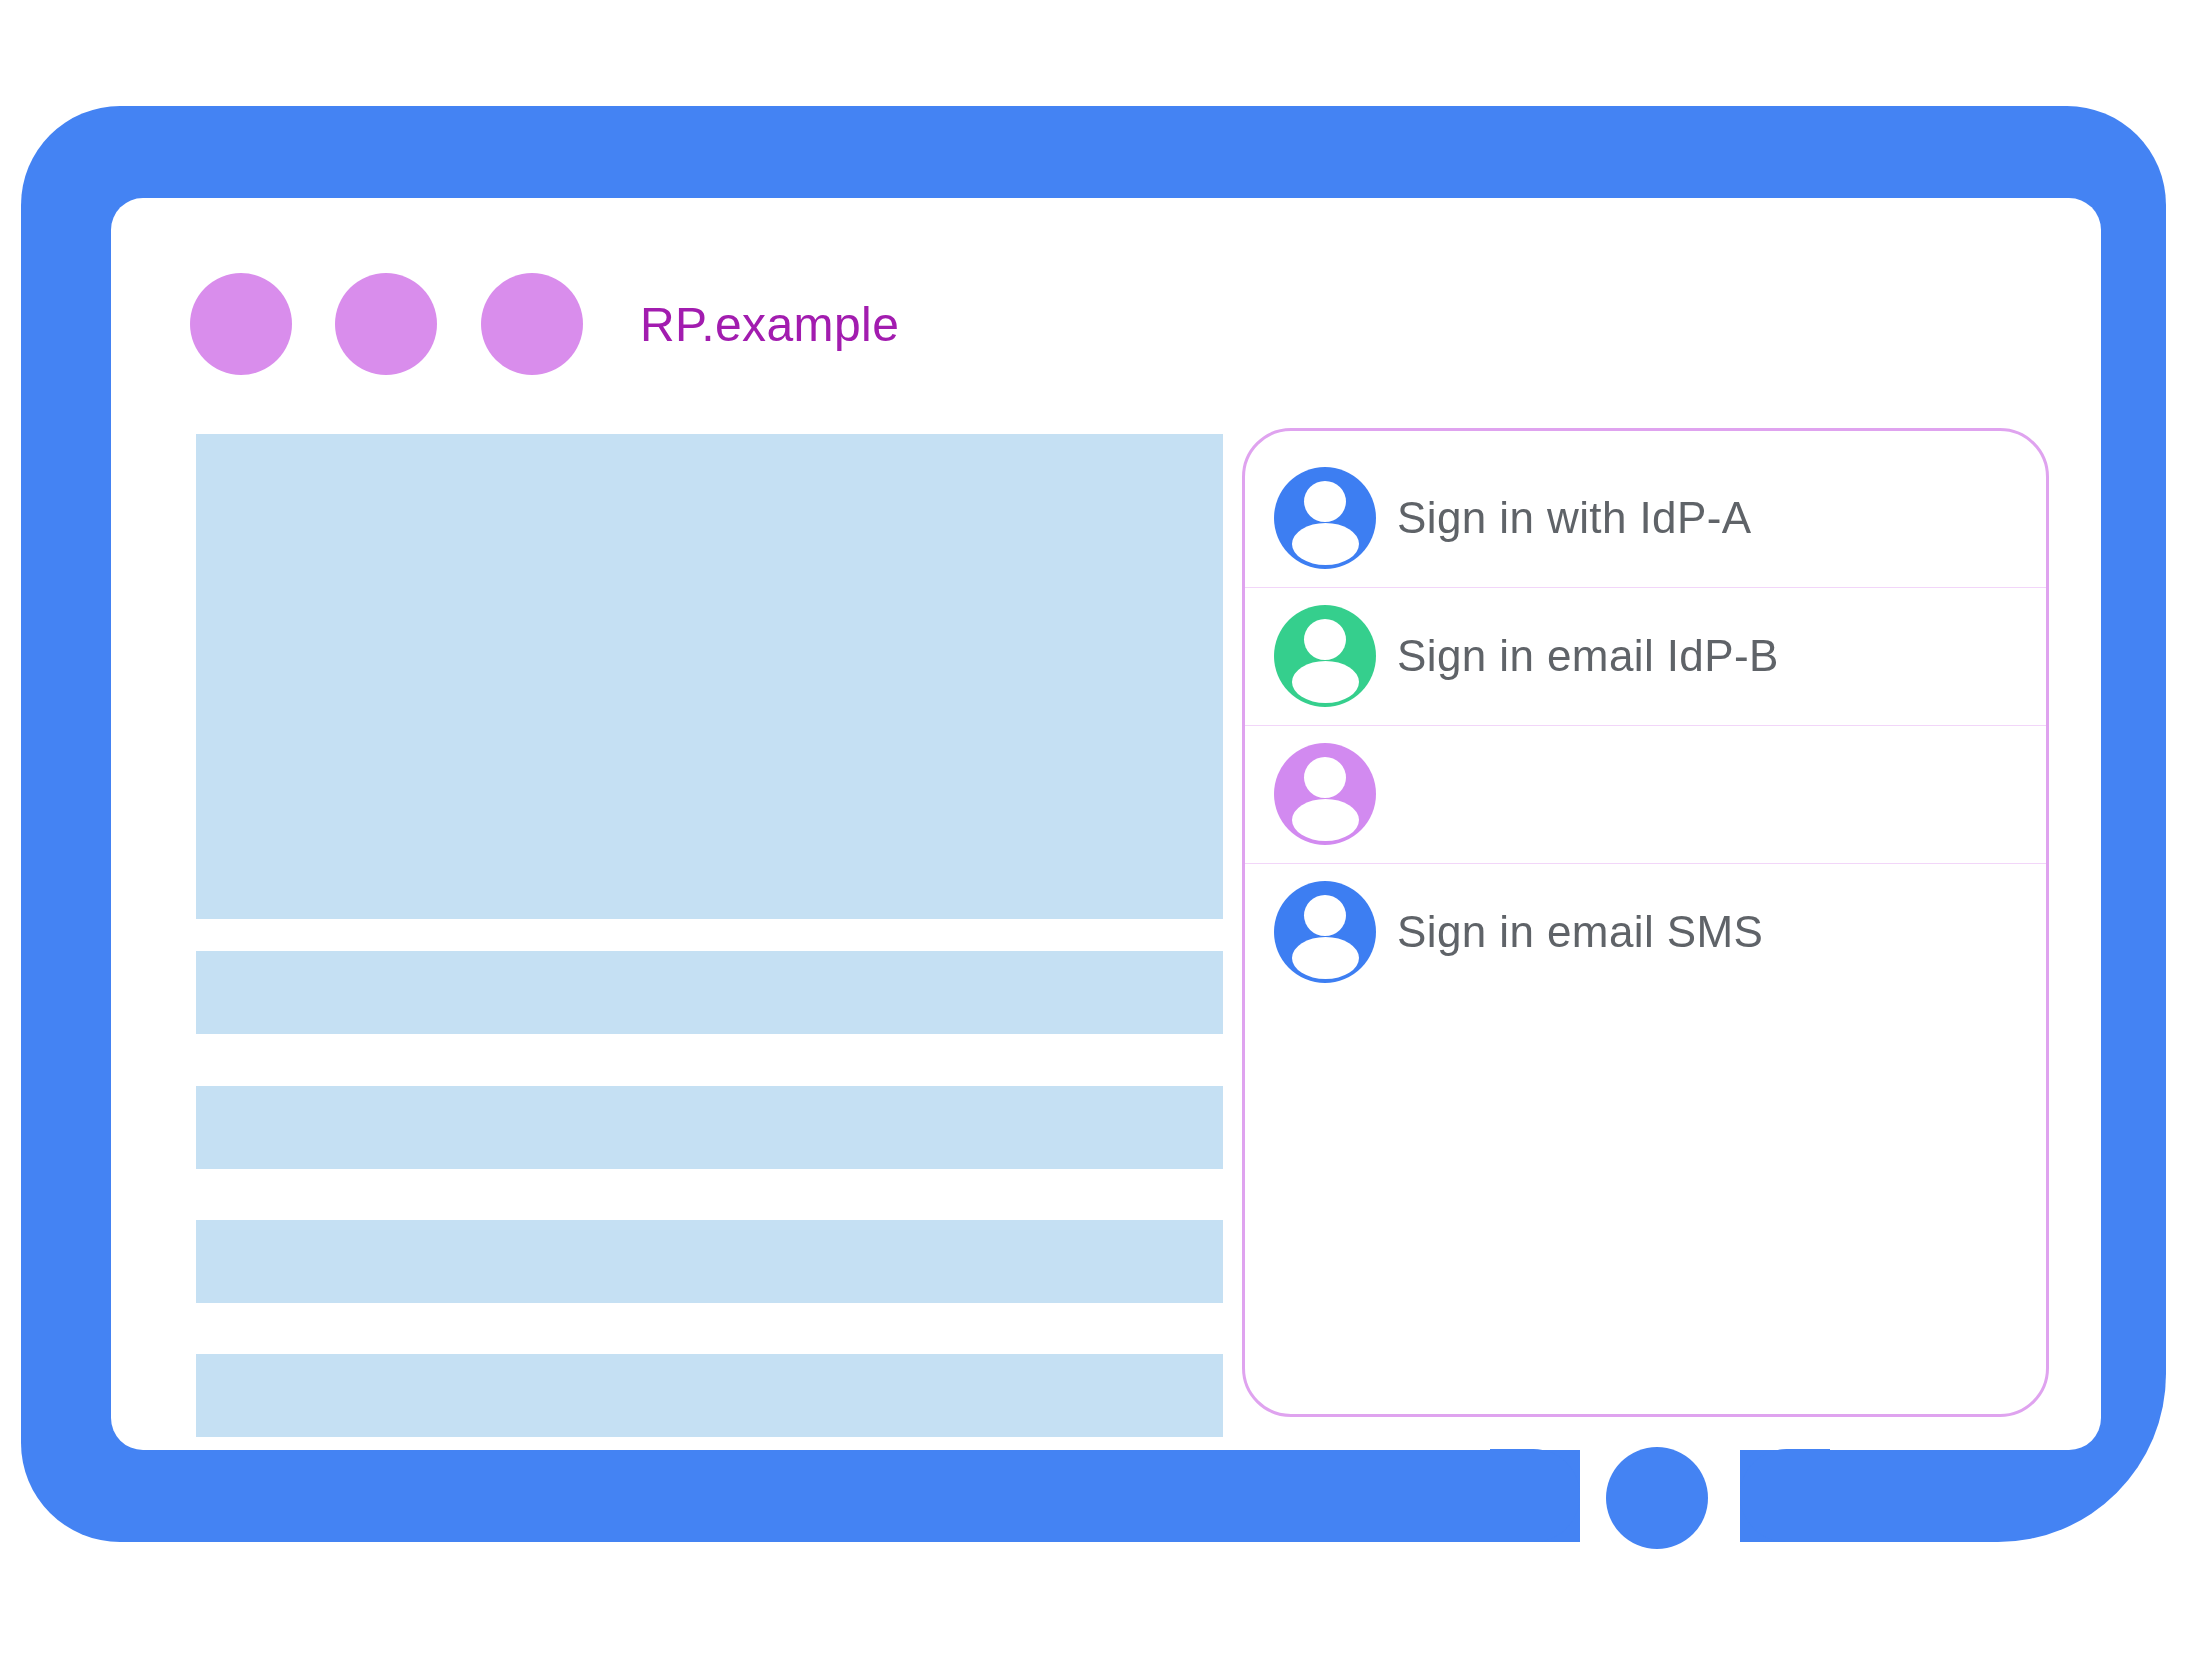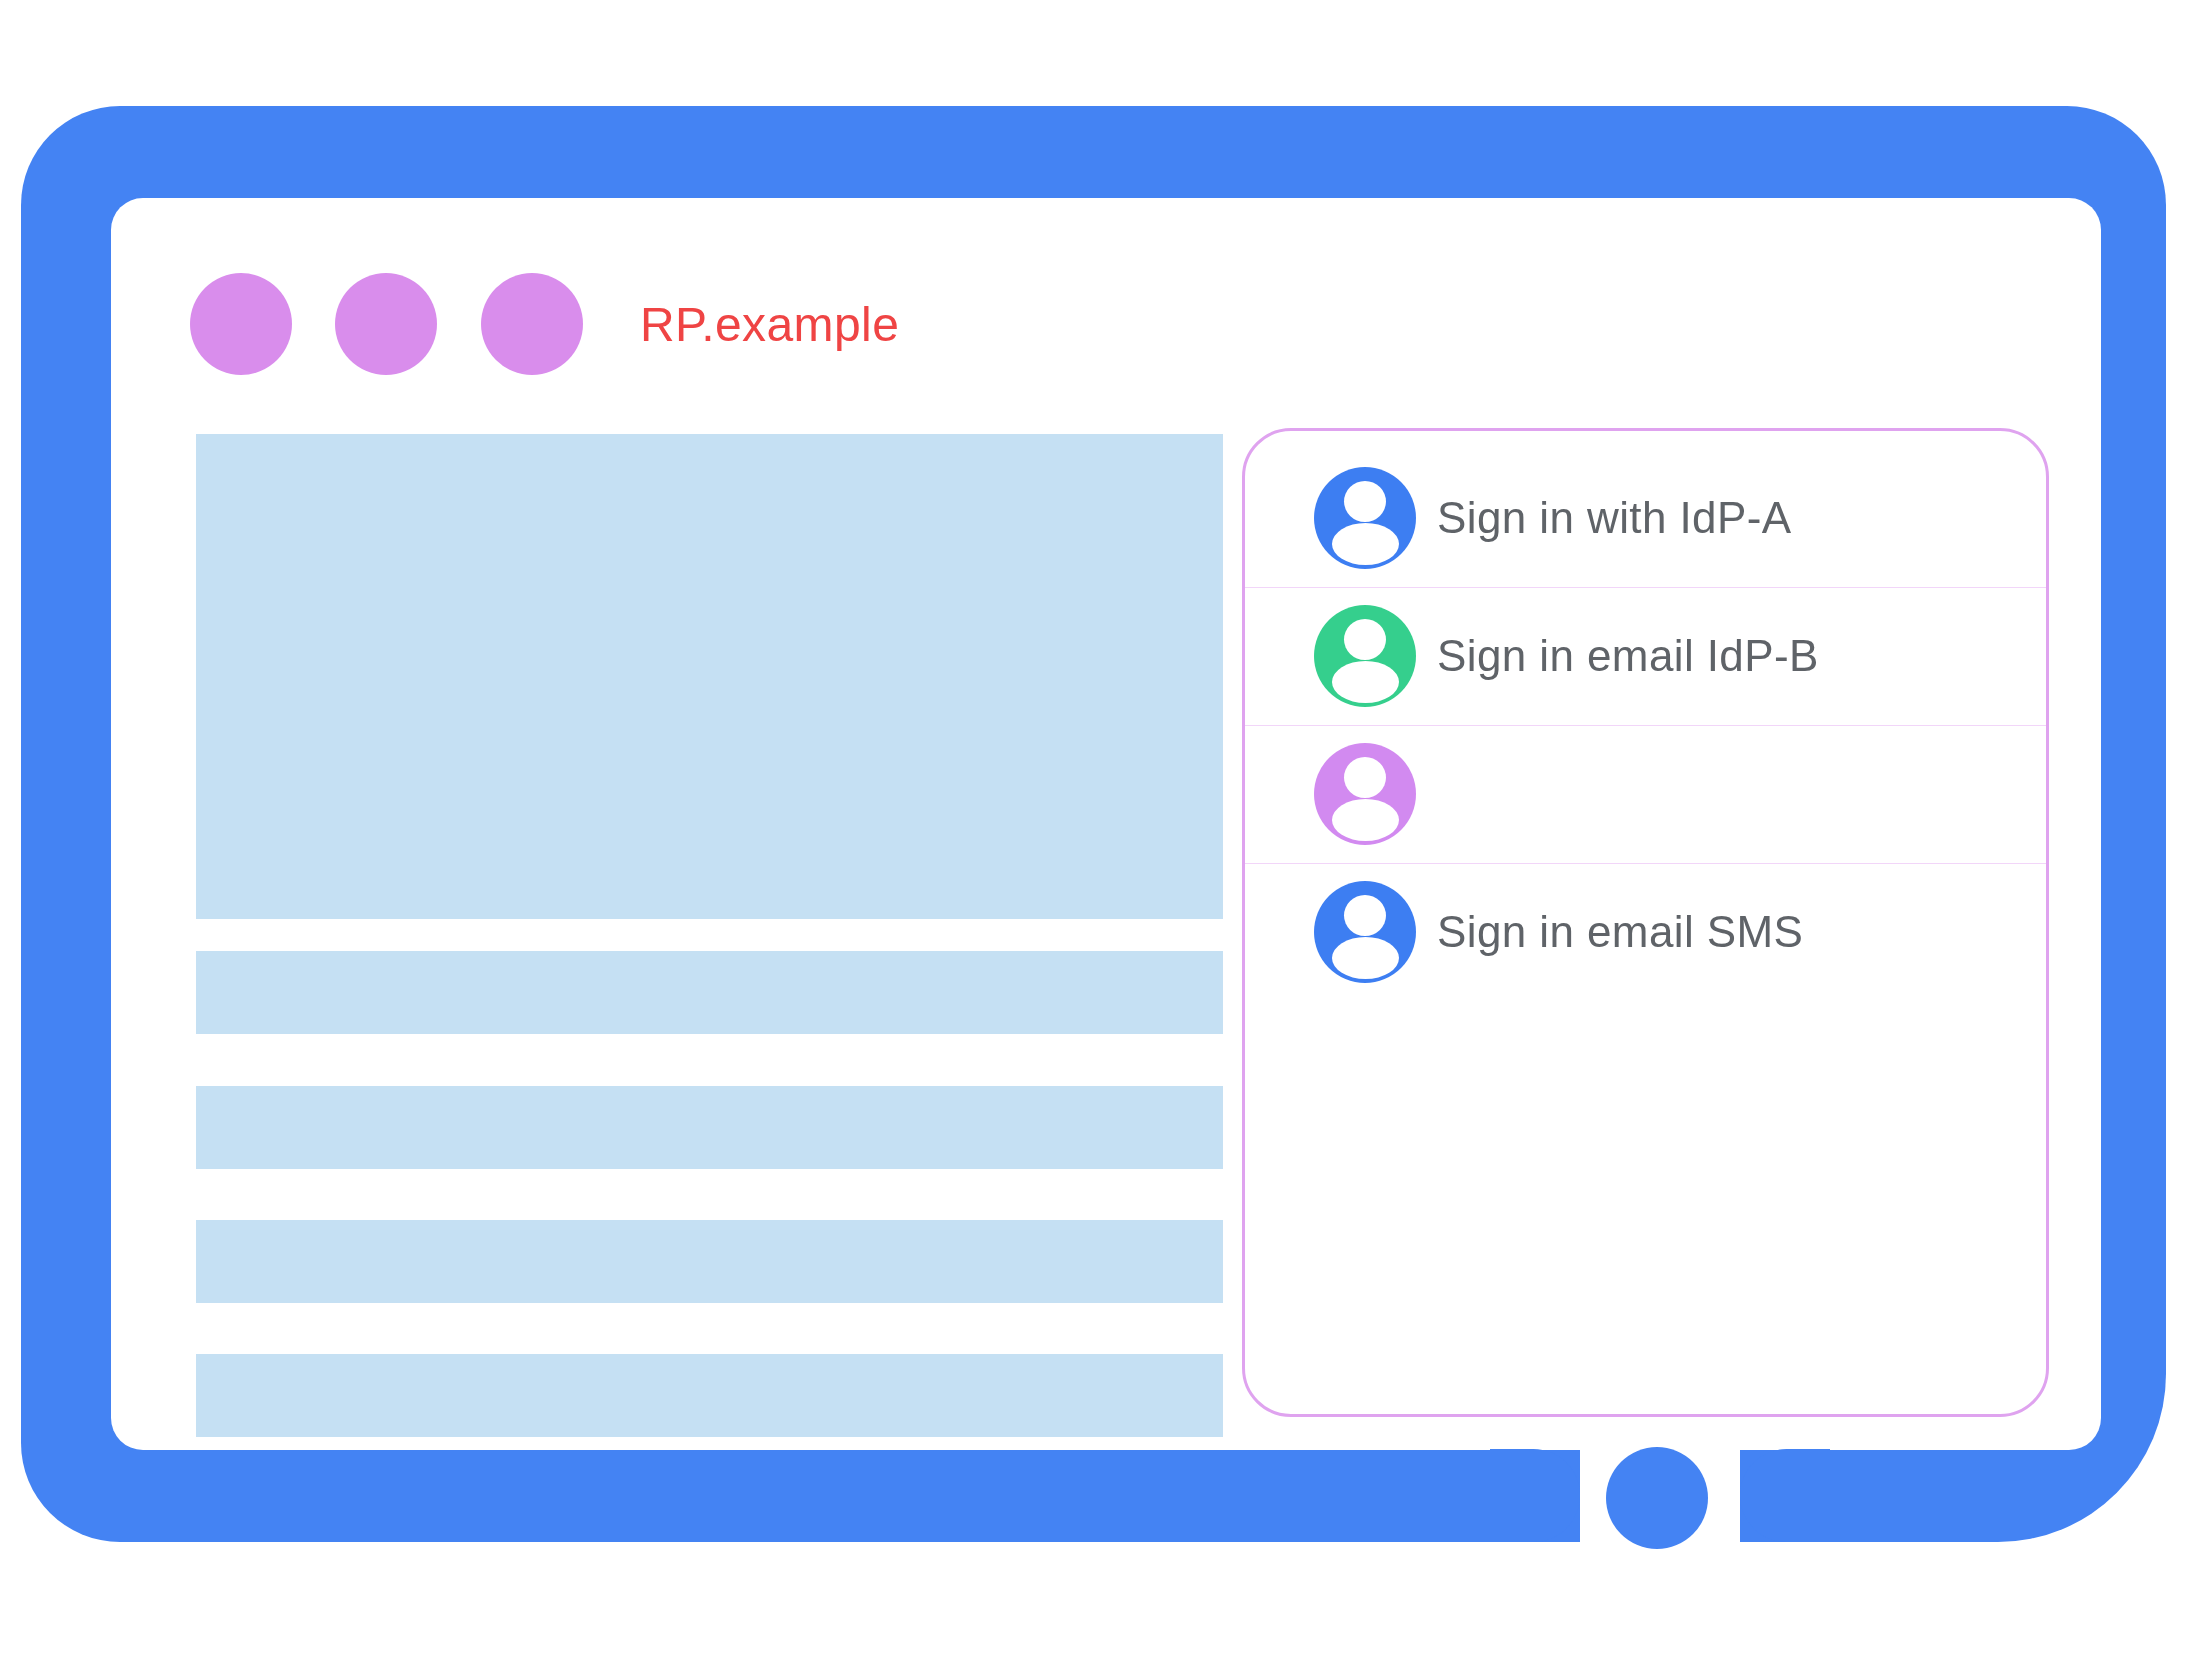--- a/index.html
+++ b/index.html
@@ -44,21 +44,21 @@
   .titlebar { position:absolute; left:0; top:0; width:100%; height:194px; }
   .dot {
     position:absolute; top:75px; width:102px; height:102px; border-radius:50%;
   }
   .dot.d1 { left:79px; }   
   .dot.d2 { left:224px; }
   .dot.d3 { left:370px; }
   .window-title {
     position:absolute; left:529px; top:75px; height:102px;
     display:flex; align-items:center;
-    font-size:48px; color:#ef4444; font-weight:500; letter-spacing:0.4px;
+    font-size:48px; color:#a21caf; font-weight:500; letter-spacing:0.4px;
   }
 
   
   .block { position:absolute; left:85px; width:1027px; }
   .block.hero  { top:236px;  height:485px; }
   .block.s1    { top:753px;  height:83px; }
   .block.s2    { top:888px; height:83px; }
   .block.s3    { top:1022px; height:83px; }
   .block.s4    { top:1156px; height:83px; }
 
@@ -68,21 +68,21 @@
     box-sizing:border-box;
     background:#ffffff;
     border:3.5px solid #dfa3ef; border-radius:49px;
     padding-top:17.6px;
     overflow:hidden;
   }
   .signin-row {
     box-sizing:border-box;
     height:138px;
     display:flex; align-items:center;
-    padding-left:69px;
+    padding-left:29px;
     cursor:pointer;
   }
   .signin-row + .signin-row { border-top:1.8px solid #f2d6f9; }
   .signin-label {
     margin-left:21px;
     font-size:44px; font-weight:500; color:#5f6368; letter-spacing:0.4px;
     white-space:nowrap;
   }
 
   

